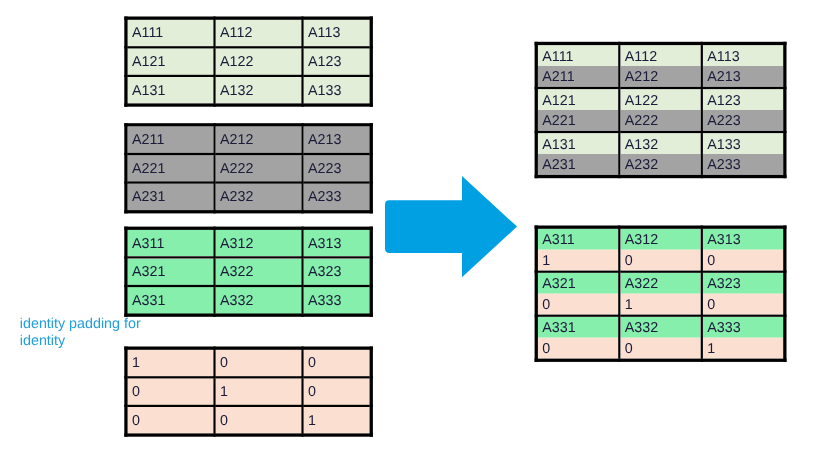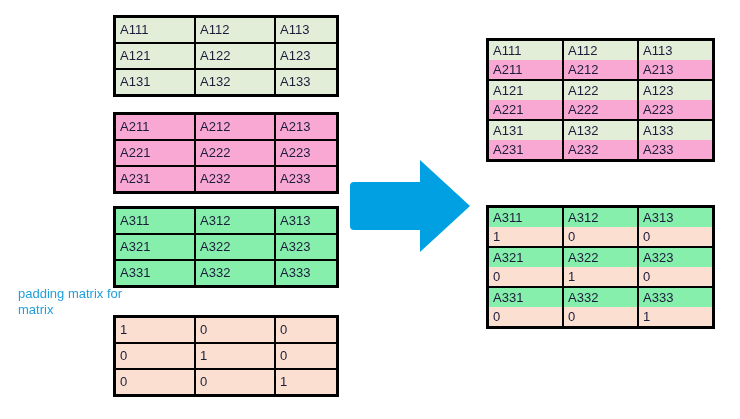--- a/index.html
+++ b/index.html
@@ -39,21 +39,21 @@
     line-height:1;
     color:#1b1b3a;
     box-sizing:border-box;
     height:19px;
     display:flex;
     align-items:center;
   }
 
   
   .c-green{background:#e3eed9;}
-  .c-blue {background:#f9a8d4;}
+  .c-blue {background:#a3a3a3;}
   .c-yellow{background:#86efac;}
   .c-pink {background:#fbe0d2;}
 
   
   #t-a1{left:113px;top:15px;width:226px;}
   #t-a2{left:113px;top:112px;width:226px;}
   #t-a3{left:113px;top:206px;width:226px;}
   #t-id{left:113px;top:315px;width:226px;}
   #t-a1 td,#t-a2 td,#t-a3 td,#t-id td{height:19px;}
   #t-a1 td:nth-child(1),#t-a2 td:nth-child(1),
@@ -158,22 +158,22 @@
     </tr>
     <tr>
       <td class="c-pink">0</td>
       <td class="c-pink">0</td>
       <td class="c-pink">1</td>
     </tr>
   </tbody>
     </table>
 
   <div class="caption">
-    <div>padding matrix for</div>
-    <div>matrix</div>
+    <div>identity padding for</div>
+    <div>identity</div>
   </div>
 
   <div class="arrow">
     <svg width="124" height="96" viewBox="0 0 124 96" xmlns="http://www.w3.org/2000/svg">
       <path d="M2 28 Q2 24 6 24 L72 24 L72 2 L122 48 L72 94 L72 72 L6 72 Q2 72 2 68 Z" fill="#00a0e3"></path>
     </svg>
   </div>
 
   <table class="matrix" id="t-m1">
     <tbody>

